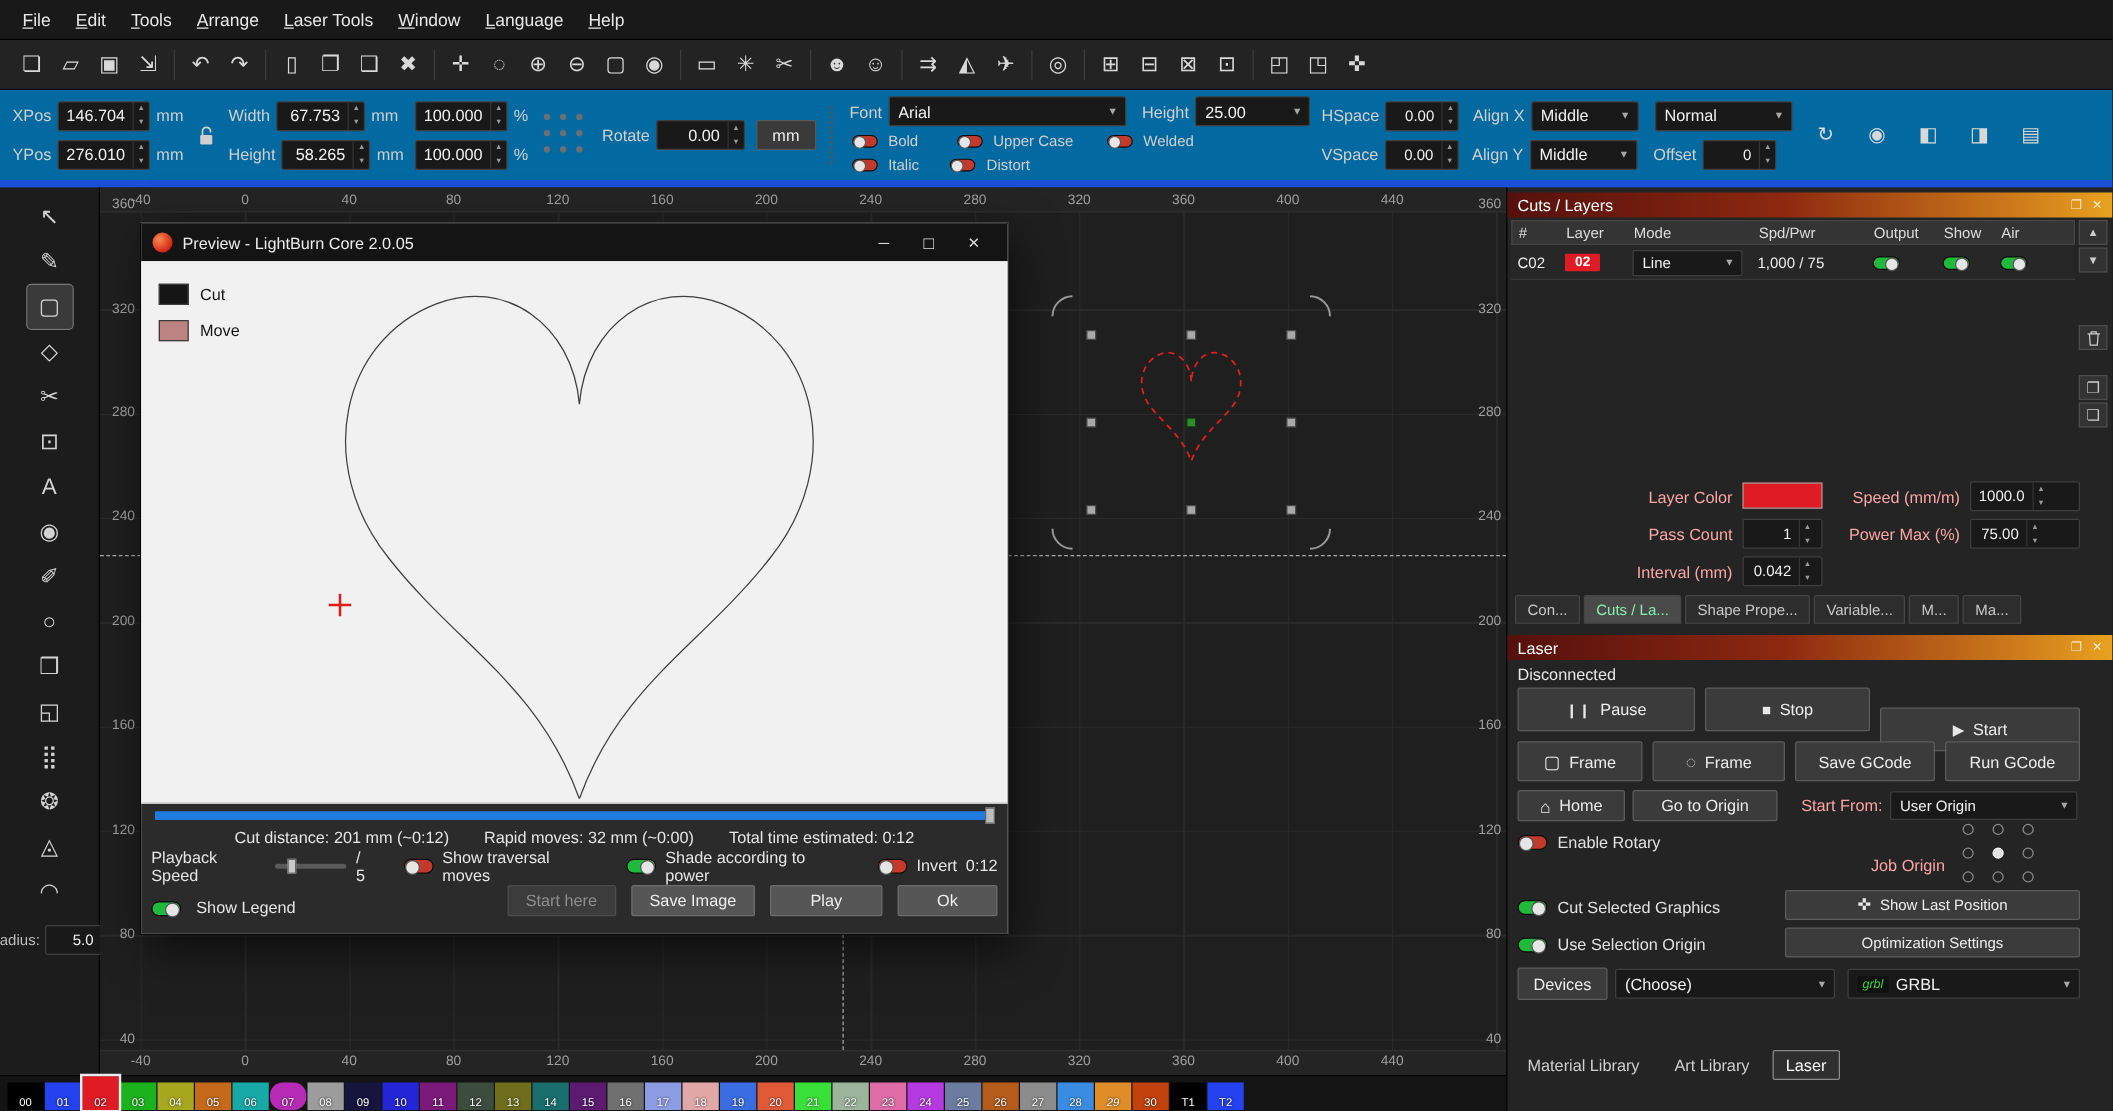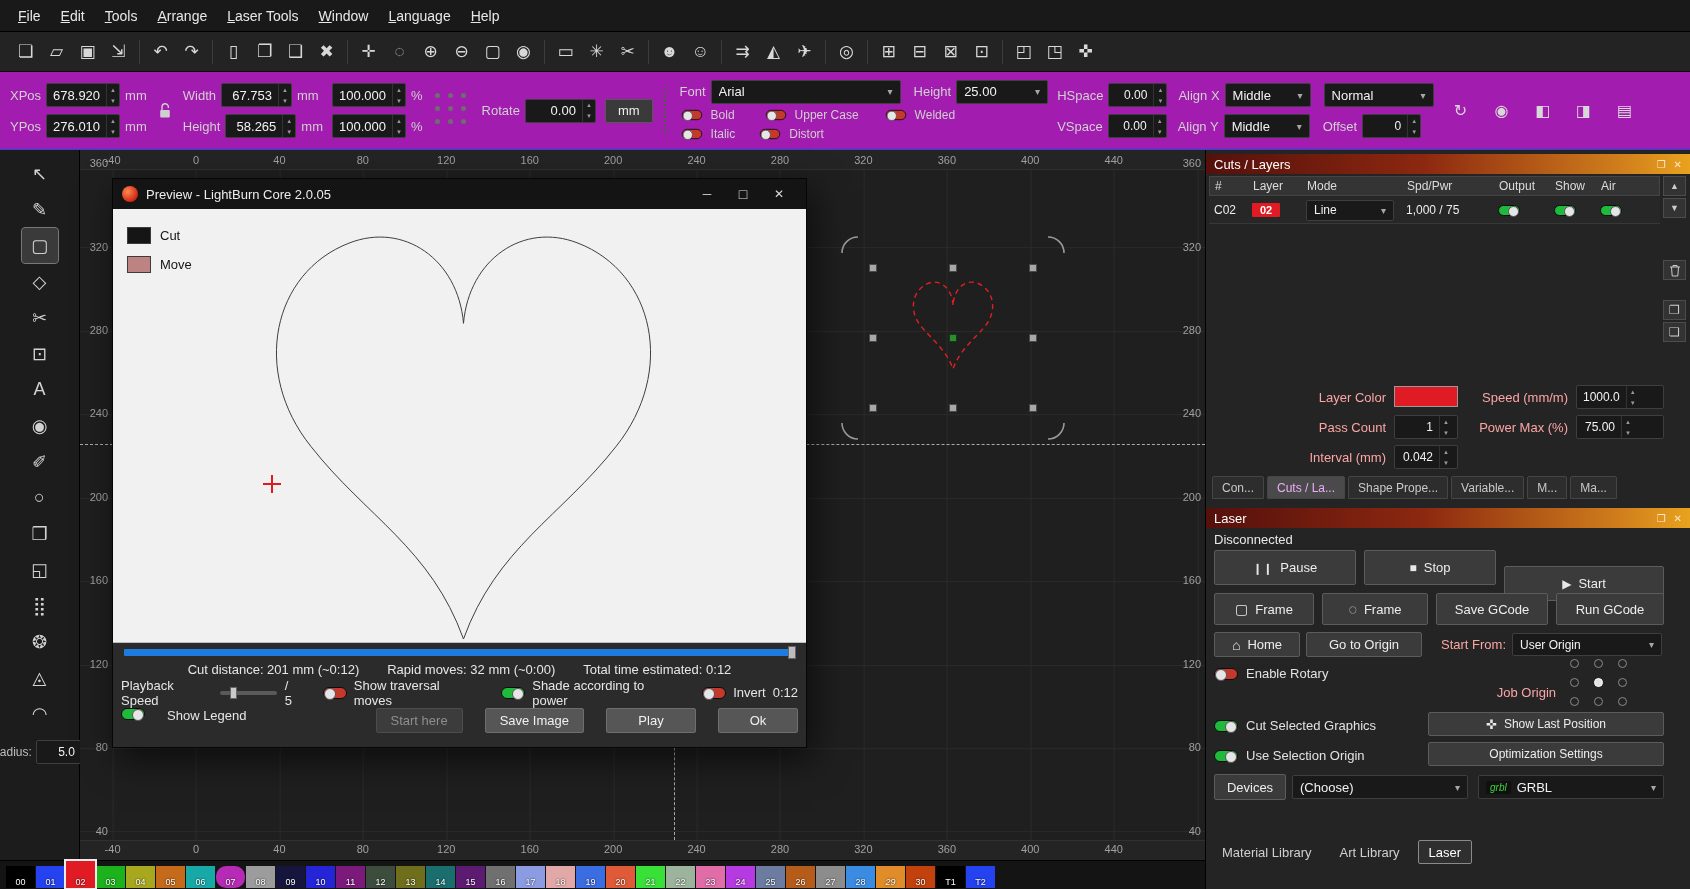--- a/index.html
+++ b/index.html
@@ -10,21 +10,21 @@
   .menubar{height:32px;background:#191919;display:flex;align-items:center;padding:0 8px;border-bottom:1px solid #000}
   .menu-item{color:#e8e8e8;font-size:14px;padding:5px 10px;display:inline-block;cursor:default}
   .menu-item::first-letter{text-decoration:underline}
 
   
   .icon-toolbar{height:40px;background:#232323;display:flex;align-items:center;padding:0 10px;border-bottom:1px solid #0a0a0a}
   .tool-icon{width:31px;height:30px;display:flex;align-items:center;justify-content:center;color:#d8d8d8;font-size:17px}
   .tsep{width:1px;height:24px;background:#3c3c3c;margin:0 5px}
 
   
-  .prop-bar{height:78px;background:#a21caf;border-bottom:1px solid #1d4ed8;display:flex;align-items:center;padding:0 10px;gap:9px}
+  .prop-bar{height:78px;background:#0369a1;border-bottom:6px solid #1d4ed8;display:flex;align-items:center;padding:0 10px;gap:9px}
   .pb-col{display:flex;flex-direction:column;gap:5px}
   .pb-row{display:flex;align-items:center;gap:5px;height:26px}
   .pb-label{color:#d0d0d0;font-size:13px;white-space:nowrap}
   .pb-unit{color:#cfcfcf;font-size:13px}
   .spin{display:inline-flex;align-items:stretch;background:#191919;border:1px solid #3e3e3e;height:24px;border-radius:2px}
   .spin .val{color:#f2f2f2;font-size:13px;display:flex;align-items:center;justify-content:flex-end;padding:0 6px;min-width:56px}
   .spin.sm .val{min-width:44px;font-size:12px}
   .spin .arrs{width:13px;display:flex;flex-direction:column;border-left:1px solid #333}
   .spin .arrs i{flex:1;display:flex;align-items:center;justify-content:center;font-style:normal;color:#9a9a9a;font-size:6px}
   .spin .arrs i:first-child::after{content:"▲"}
@@ -94,21 +94,21 @@
   .cross::before{content:"";position:absolute;left:8px;top:0;width:2px;height:18px;background:#e01b1b}
   .cross::after{content:"";position:absolute;top:8px;left:0;height:2px;width:18px;background:#e01b1b}
   .dlg-footer{height:104px;background:#2b2b2b;color:#e6e6e6;font-size:13px;display:flex;flex-direction:column;padding:5px 8px 7px;gap:4px;flex:none}
   .progress{position:relative;height:7px;background:#1e7be0;border-radius:1px;margin:1px 3px 0}
   .progress i{position:absolute;right:-1px;top:-3px;width:8px;height:13px;background:#bdbdbd;border:1px solid #666}
   .stats{display:flex;justify-content:center;gap:28px;padding-top:2px}
   .pbrow{display:flex;align-items:center;gap:8px;height:23px}
   .mini-slider{width:58px;height:4px;background:#5a5a5a;position:relative;border-radius:2px}
   .mini-slider i{position:absolute;left:10px;top:-4px;width:7px;height:12px;background:#c9c9c9;border:1px solid #666}
   .pb-group{display:flex;align-items:center;gap:7px;margin-left:16px}
-  .dlg-buttons{display:flex;align-items:flex-start;gap:22px}
+  .dlg-buttons{display:flex;align-items:flex-end;gap:12px}
   .dbtn{height:25px;background:#565656;border:1px solid #6e6e6e;color:#f0f0f0;font-size:13px;display:flex;align-items:center;justify-content:center;border-radius:2px;padding:0 14px}
   .dbtn.disabled{background:#3c3c3c;color:#8e8e8e;border-color:#4c4c4c}
   .dlg-buttons .spacer{flex:1}
 
   
   .right-panel{flex:1;background:#242424;position:relative;border-left:1px solid #000;font-size:13px}
   .grad-header{position:absolute;left:0;right:0;height:20px;background:linear-gradient(90deg,#55100c,#8c2810 45%,#cf7d1c 85%,#e8a21e);display:flex;align-items:center;padding:0 8px;color:#fff;font-size:13px}
   .hicons{margin-left:auto;display:flex;gap:8px;font-size:10px;color:#ffe8c8}
   .hicons i{font-style:normal}
   .hicons i.hf::after{content:"❐"}
@@ -123,21 +123,21 @@
   .rail{position:absolute;top:26px;right:2px;width:27px;display:flex;flex-direction:column;align-items:center;gap:2px}
   .rbtn{width:23px;height:20px;background:#333;border:1px solid #4c4c4c;color:#ccc;display:flex;align-items:center;justify-content:center;font-size:9px}
   .rbtn.up::after{content:"▲"}
   .rbtn.down::after{content:"▼"}
   .rbtn.copy::after{content:"❐";font-size:12px}
   .rbtn.paste::after{content:"❏";font-size:12px}
   .rlabel{position:absolute;color:#fca5a5;font-size:13px;text-align:right;white-space:nowrap}
   .abs{position:absolute}
   .ptabs{position:absolute;top:326px;left:6px;display:flex;gap:3px}
   .ptab{height:23px;background:#2d2d2d;border:1px solid #454545;color:#c8c8c8;font-size:12px;padding:0 9px;display:flex;align-items:center;border-radius:2px 2px 0 0}
-  .ptab.active{background:#4a4a4a;color:#f0abfc}
+  .ptab.active{background:#4a4a4a;color:#86efac}
   .pbtn{position:absolute;background:#3b3b3b;border:1px solid #5c5c5c;color:#ededed;font-size:13px;display:flex;align-items:center;justify-content:center;border-radius:2px;gap:7px}
   .pbtn i{font-style:normal;font-size:12px;color:#e8e8e8}
   .pbtn i.ic-pause::after{content:"❙❙";letter-spacing:1px;font-size:11px}
   .pbtn i.ic-stop::after{content:"■"}
   .pbtn i.ic-play::after{content:"▶"}
   .pbtn i.ic-framesq::after{content:"▢";font-size:14px}
   .pbtn i.ic-frameci::after{content:"◌";font-size:14px}
   .pbtn i.ic-home::after{content:"⌂";font-size:14px}
   .pbtn i.ic-cross::after{content:"✜";font-size:13px}
   .led-row{position:absolute;display:flex;align-items:center;gap:8px;color:#e2e2e2;font-size:13px}
@@ -205,21 +205,21 @@
     <span class="tool-icon">◰</span>
     <span class="tool-icon">◳</span>
     <span class="tool-icon">✜</span>
   </div>
 
 <div class="prop-bar">
   <div class="pb-col">
     <div class="pb-row">
       <span class="pb-label">XPos</span>
       <div class="spin">
-          <span class="val">678.920</span>
+          <span class="val">146.704</span>
           <span class="arrs">
             <i></i>
             <i></i>
           </span>
         </div>
       <span class="pb-unit">mm</span>
     </div>
     <div class="pb-row">
       <span class="pb-label">YPos</span>
       <div class="spin">

